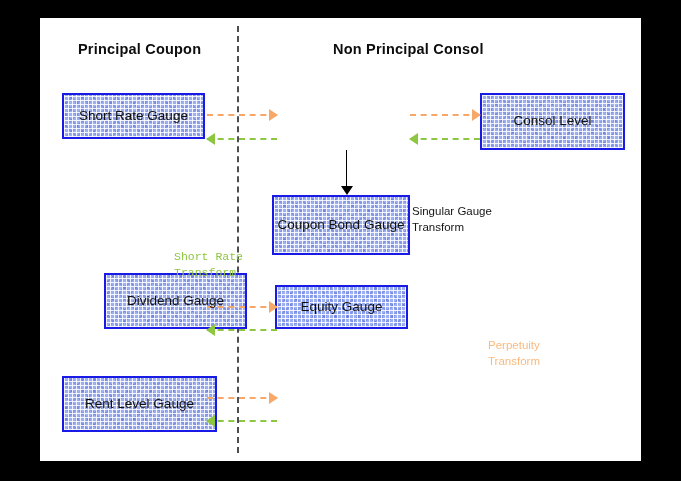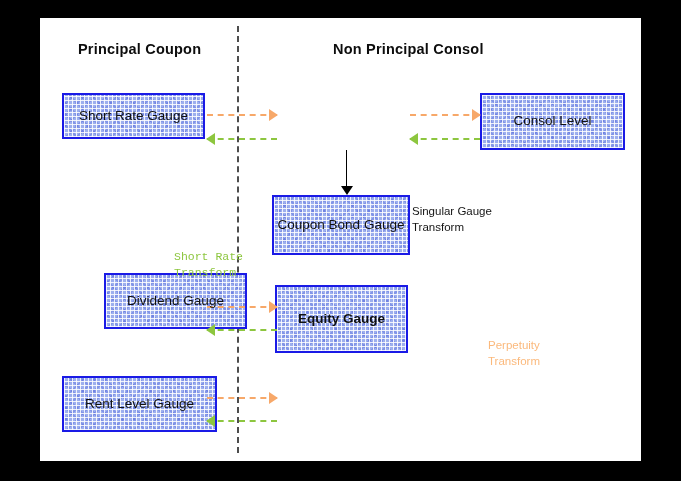--- a/index.html
+++ b/index.html
@@ -79,21 +79,21 @@
     z-index: 2;
     padding: 0 2px;
   }
 
   
   #box-short-rate     { left: 22px;  top: 75px;  width: 143px; height: 46px; }
   #box-currency       { left: 235px; top: 75px;  width: 133px; height: 57px; }
   #box-consol         { left: 440px; top: 75px;  width: 145px; height: 57px; }
   #box-coupon-bond    { left: 232px; top: 177px; width: 138px; height: 60px; }
   #box-dividend       { left: 22px;  top: 255px; width: 143px; height: 56px; margin-left: 42px; }
-  #box-equity         { left: 235px; top: 267px; width: 133px; height: 68px; font-weight: bold; }
+  #box-equity         { left: 235px; top: 267px; width: 133px; height: 44px; }
   #box-rent-level     { left: 22px;  top: 358px; width: 155px; height: 56px; }
   #box-property-level { left: 235px; top: 358px; width: 133px; height: 60px; }
 
   
   .conn {
     position: absolute;
     height: 12px;
   }
   .conn .line {
     position: absolute;

